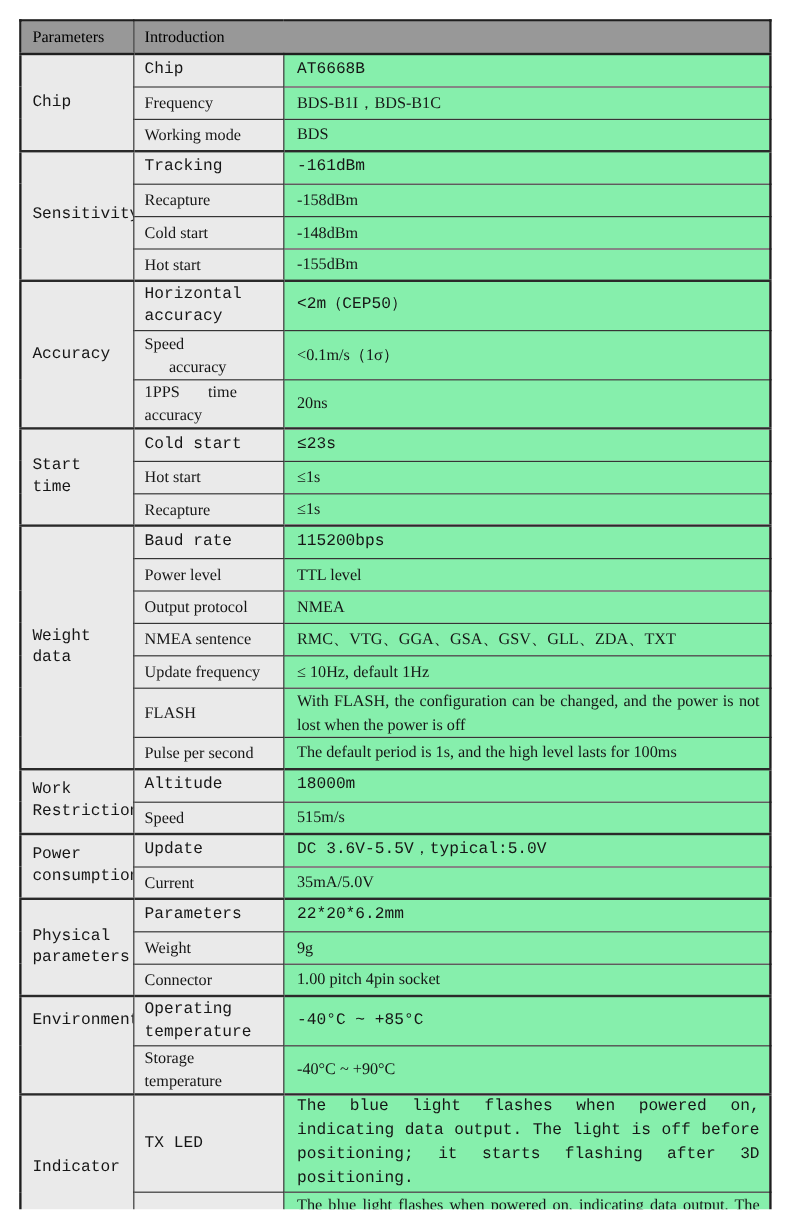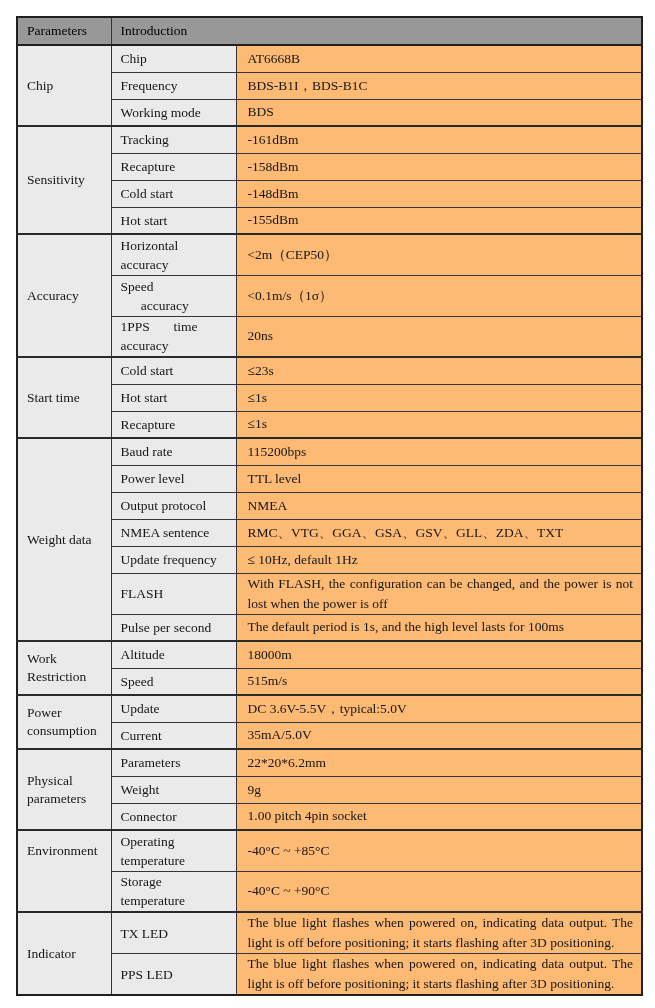--- a/index.html
+++ b/index.html
@@ -38,38 +38,38 @@
     background: #989898;
     font-weight: normal;
     text-align: left;
     padding: 0 0 0 9px;
     height: 26px;
     border-bottom: 2px solid #1f1f1f;
     color: #000000;
   }
   tr.r { height: 27px; }
   tr.r.tall { height: 41px; }
-  tr.group-start td { border-top: 2px solid #2a2a2a; }
+  tr.group-start td { border-top: 2px solid #2a2a2a; font-family: Liberation Mono, monospace; }
   td.gcell {
     background: #eaeaea;
     padding: 0 4px 0 9px;
     line-height: 18px;
   }
   td.gcell.top-align {
     vertical-align: top;
     padding-top: 11px;
   }
   td.pcell {
     background: #eaeaea;
     padding: 0 4px 0 9px;
     white-space: pre-line;
     line-height: 19px;
   }
   td.vcell {
-    background: #fdba74;
+    background: #86efac;
     padding: 0 8px 0 11px;
     line-height: 20px;
   }
   td.vcell.justify {
     text-align: justify;
     margin-top: 44px;
   }
 </style>
 </head>
 <body>

